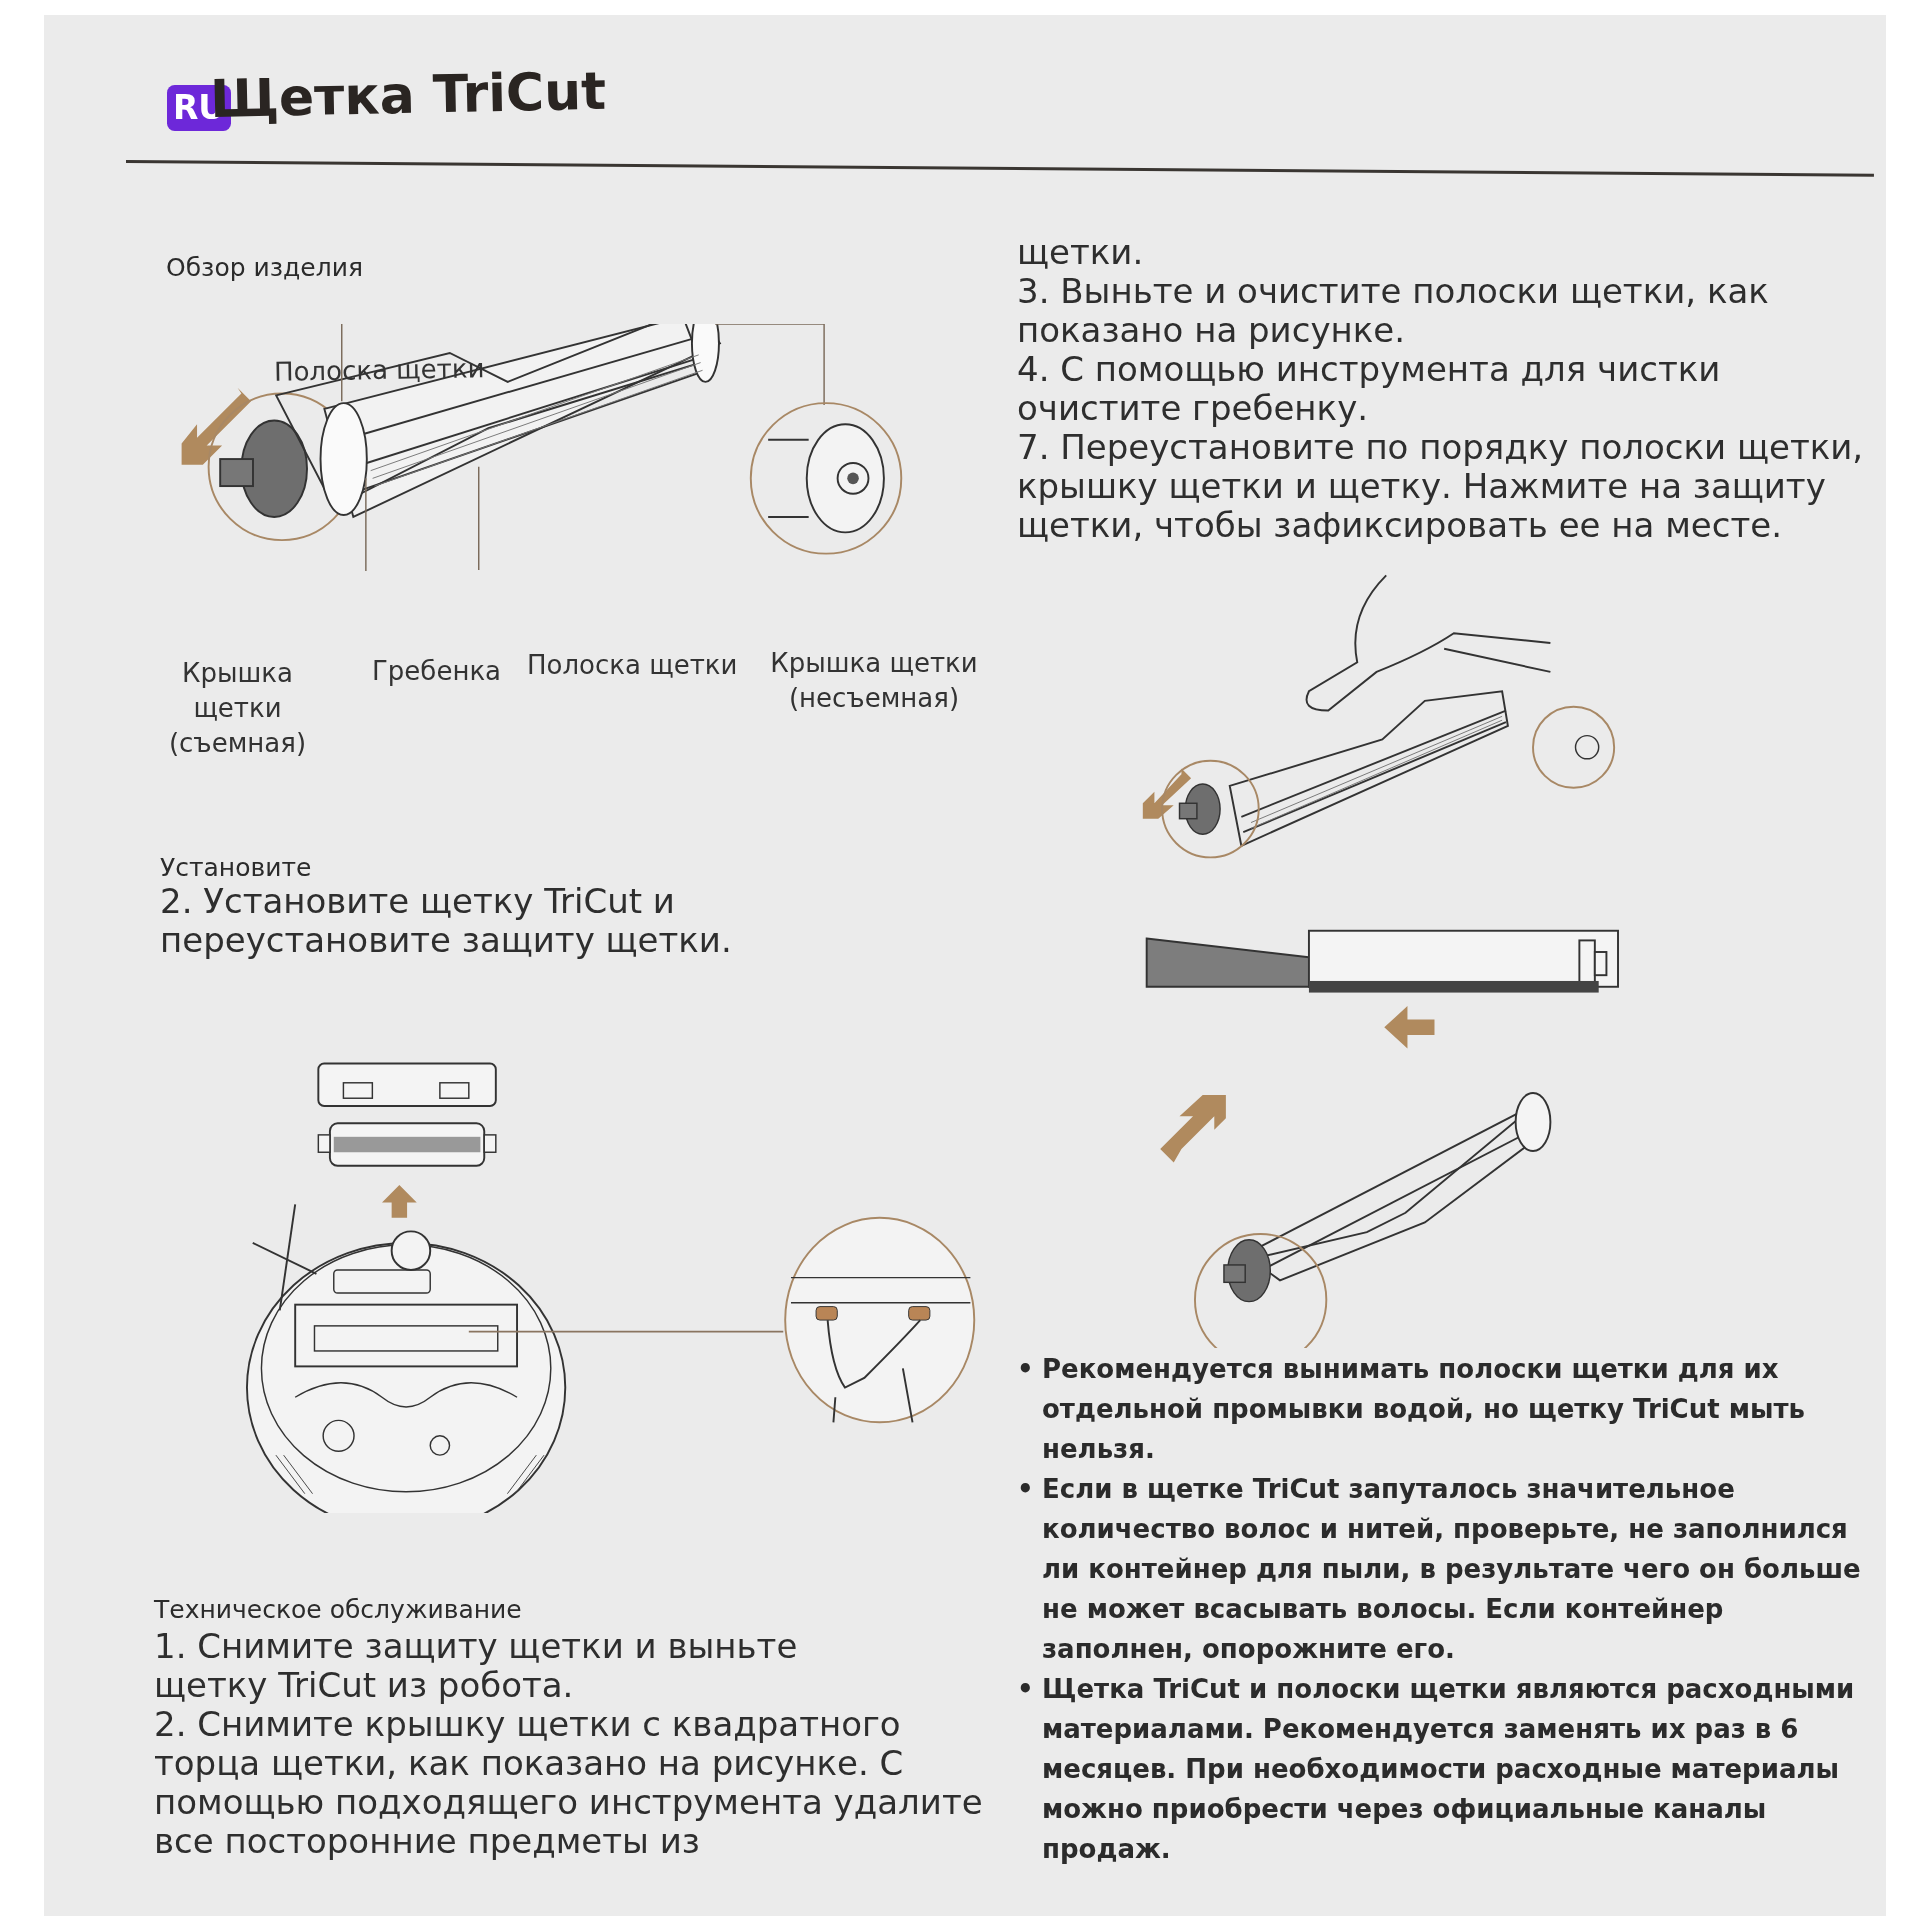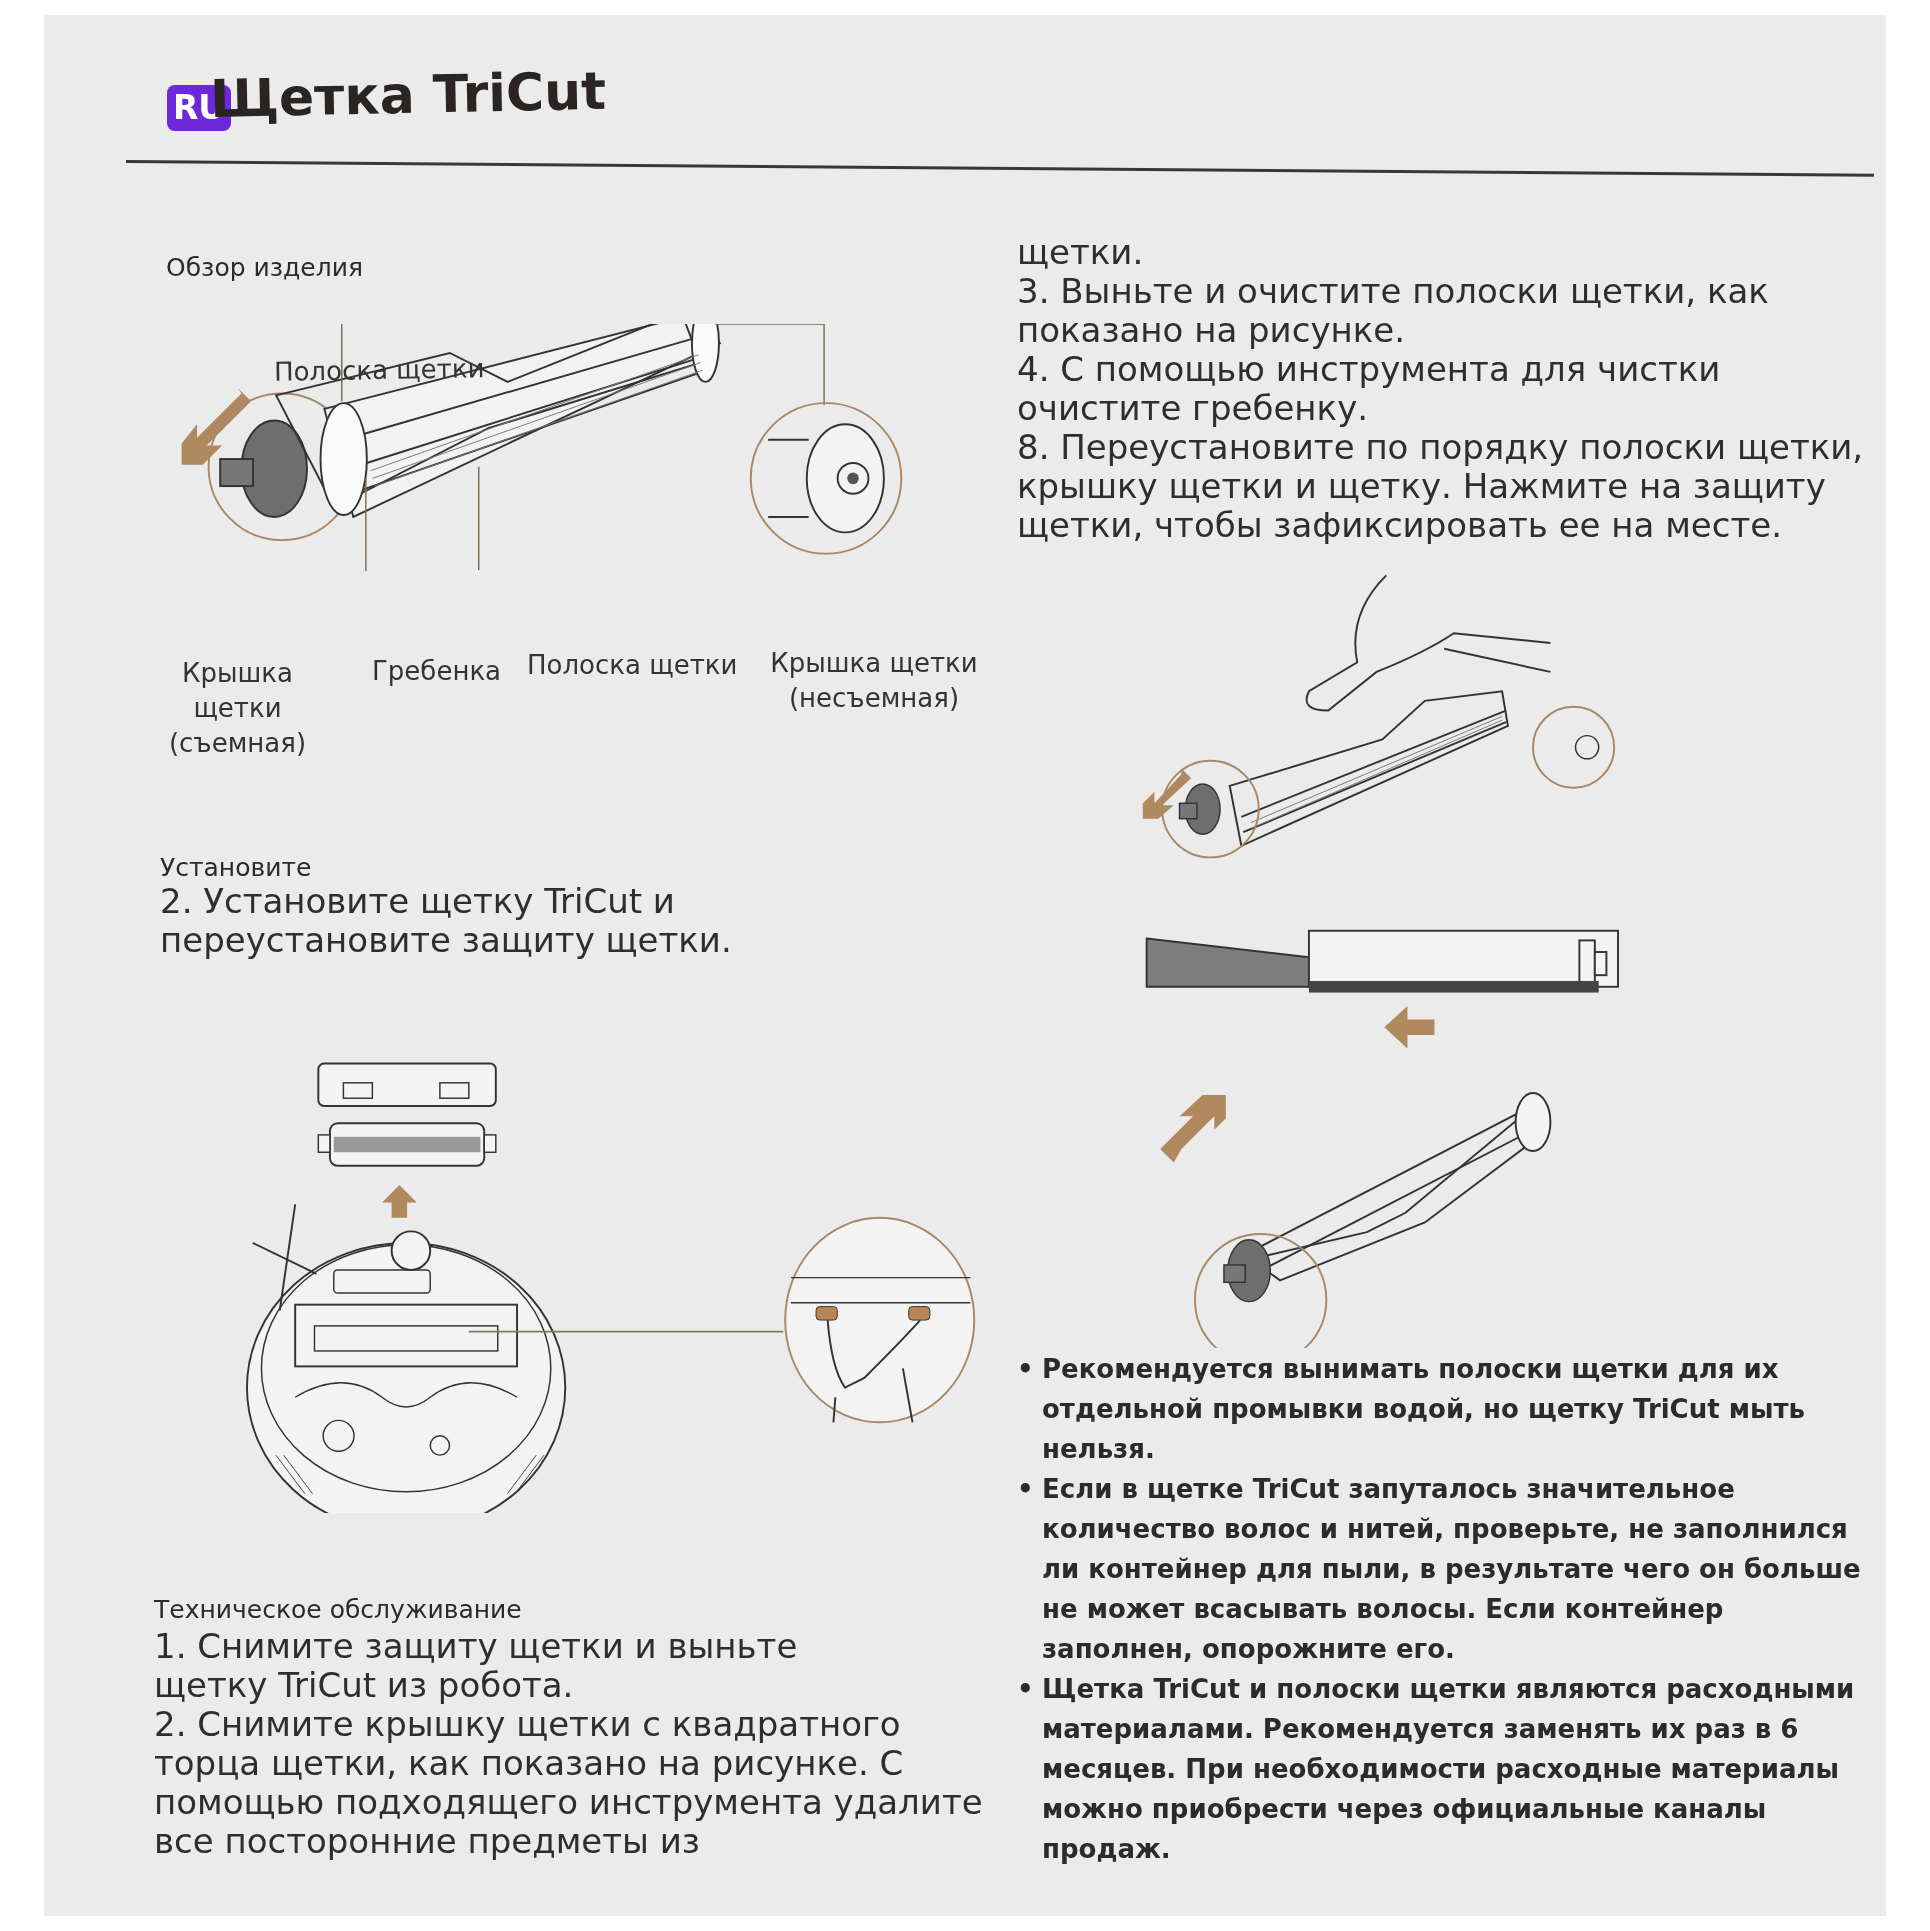--- a/index.html
+++ b/index.html
@@ -150,21 +150,21 @@
   <div class="abs" style="left:110px; top:1580px; width:869px;">
     <div class="h">Техническое обслуживание</div>
     <div class="p" style="margin-top:3.9px; width:753px;">1. Снимите защиту щетки и выньте щетку TriCut из робота.</div>
     <div class="p" style="width:830px;">2. Снимите крышку щетки с квадратного торца щетки, как показано на рисунке. С помощью подходящего инструмента удалите все посторонние предметы из</div>
   </div>
 
   <div class="abs" style="left:973px; top:218px; width:850px;">
     <div class="p">щетки.</div>
     <div class="p" style="width:830px;">3. Выньте и очистите полоски щетки, как показано на рисунке.</div>
     <div class="p" style="width:734px;">4. С помощью инструмента для чистки очистите гребенку.</div>
-    <div class="p" style="width:850px;">8. Переустановите по порядку полоски щетки, крышку щетки и щетку. Нажмите на защиту щетки, чтобы зафиксировать ее на месте.</div>
+    <div class="p" style="width:850px;">7. Переустановите по порядку полоски щетки, крышку щетки и щетку. Нажмите на защиту щетки, чтобы зафиксировать ее на месте.</div>
   </div>
 
   <div class="abs drawing" style="left:1091px; top:541px;">
     <svg width="599" height="792" viewBox="0 0 620 820">
 
       <path d="M260,20 Q220,60 230,110 L180,140 Q170,160 200,160 L250,120 Q300,100 330,80 L430,90 M320,96 L430,120" fill="none" stroke="#333" stroke-width="2"></path>
 
       <g>
         <polygon points="48,220 58,230 28,258 40,258 24,272 8,272 8,256 20,244 20,256 48,226" fill="#b08a5e"></polygon>
       </g>

